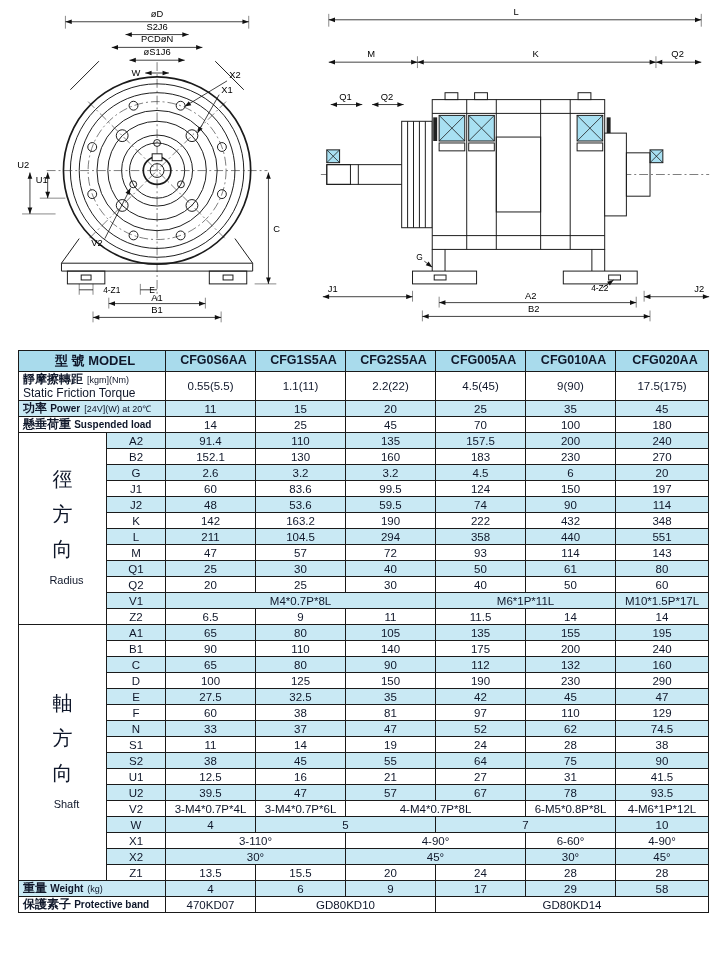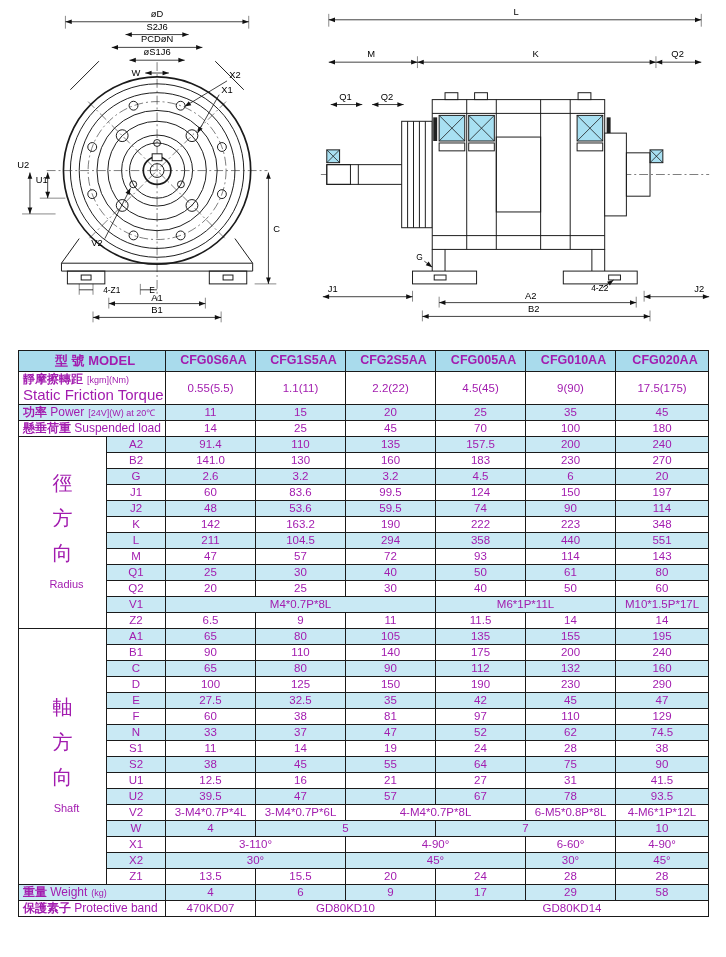--- a/index.html
+++ b/index.html
@@ -1,17 +1,17 @@
 <!DOCTYPE html>
 <html><head>
 <meta charset="utf-8">
 <style>
   html,body{margin:0;padding:0;background:#fff;}
   .page{position:relative;width:726px;height:957px;background:#fff;overflow:hidden;
-        font-family:"Liberation Sans",sans-serif;color:#a21caf;}
+        font-family:"Liberation Sans",sans-serif;color:#0f172a;}
   .drw{position:absolute;top:5px;height:340px;}
   svg text{font-family:"Liberation Sans",sans-serif;font-size:9.5px;fill:#000;}
   svg text.sm{font-size:8.5px;}
   .ln{fill:none;stroke:#1b1b1b;stroke-width:1;}
   .lnf{fill:#fff;stroke:#1b1b1b;stroke-width:1;}
   .th{stroke-width:1.7;}
   .cl{fill:none;stroke:#444;stroke-width:0.7;stroke-dasharray:9 3 2 3;}
   .dim{stroke:#111;stroke-width:0.8;fill:none;}
   .ext{stroke:#111;stroke-width:0.5;}
   .cy{fill:#a8e0f2;stroke:#1b1b1b;stroke-width:1;}
@@ -25,23 +25,23 @@
   .row-header th{background:#a9dbec;font-weight:bold;font-size:12.5px;height:20px;padding-left:8px;}
   .row-header th.model-label{font-size:13px;}
   .row-cyan td{background:#c9e9f4;}
   .row-white td{background:#ffffff;}
   .spec td.section-title{background:#ffffff;vertical-align:middle;}
   .stw{display:flex;flex-direction:column;align-items:center;justify-content:center;gap:15px;}
   .stc{font-size:20px;line-height:1;}
   .ste{font-size:11px;margin-left:8px;}
   .lbl-cell{text-align:left !important;padding-left:4px !important;margin-left:48px;}
   .zh{font-weight:bold;font-size:12px;}
-  .en{font-size:12px;}
+  .en{font-size:10px;font-weight:bold;}
   .unit{font-size:9px;margin-left:4px;}
-  .l2{font-size:15px;line-height:1.1;}
+  .l2{font-size:12px;line-height:1.1;}
   .dim-key{font-size:11.5px;}
 </style>
 </head>
 <body>
 
 <div class="page">
 
   <svg class="drw" style="left:12px;width:300px;" viewBox="0 0 300 345">
     <defs>
       <marker id="ar1" markerWidth="9" markerHeight="7" refX="8.5" refY="3.5" orient="auto-start-reverse">
@@ -343,21 +343,21 @@
           <td class="dim-key">A2</td>
           <td>91.4</td>
           <td>110</td>
           <td>135</td>
           <td>157.5</td>
           <td>200</td>
           <td>240</td>
         </tr>
         <tr class="row-white">
           <td class="dim-key">B2</td>
-          <td>141.0</td>
+          <td>152.1</td>
           <td>130</td>
           <td>160</td>
           <td>183</td>
           <td>230</td>
           <td>270</td>
         </tr>
         <tr class="row-cyan">
           <td class="dim-key">G</td>
           <td>2.6</td>
           <td>3.2</td>
@@ -383,21 +383,21 @@
           <td>74</td>
           <td>90</td>
           <td>114</td>
         </tr>
         <tr class="row-white">
           <td class="dim-key">K</td>
           <td>142</td>
           <td>163.2</td>
           <td>190</td>
           <td>222</td>
-          <td>223</td>
+          <td>432</td>
           <td>348</td>
         </tr>
         <tr class="row-cyan">
           <td class="dim-key">L</td>
           <td>211</td>
           <td>104.5</td>
           <td>294</td>
           <td>358</td>
           <td>440</td>
           <td>551</td>

